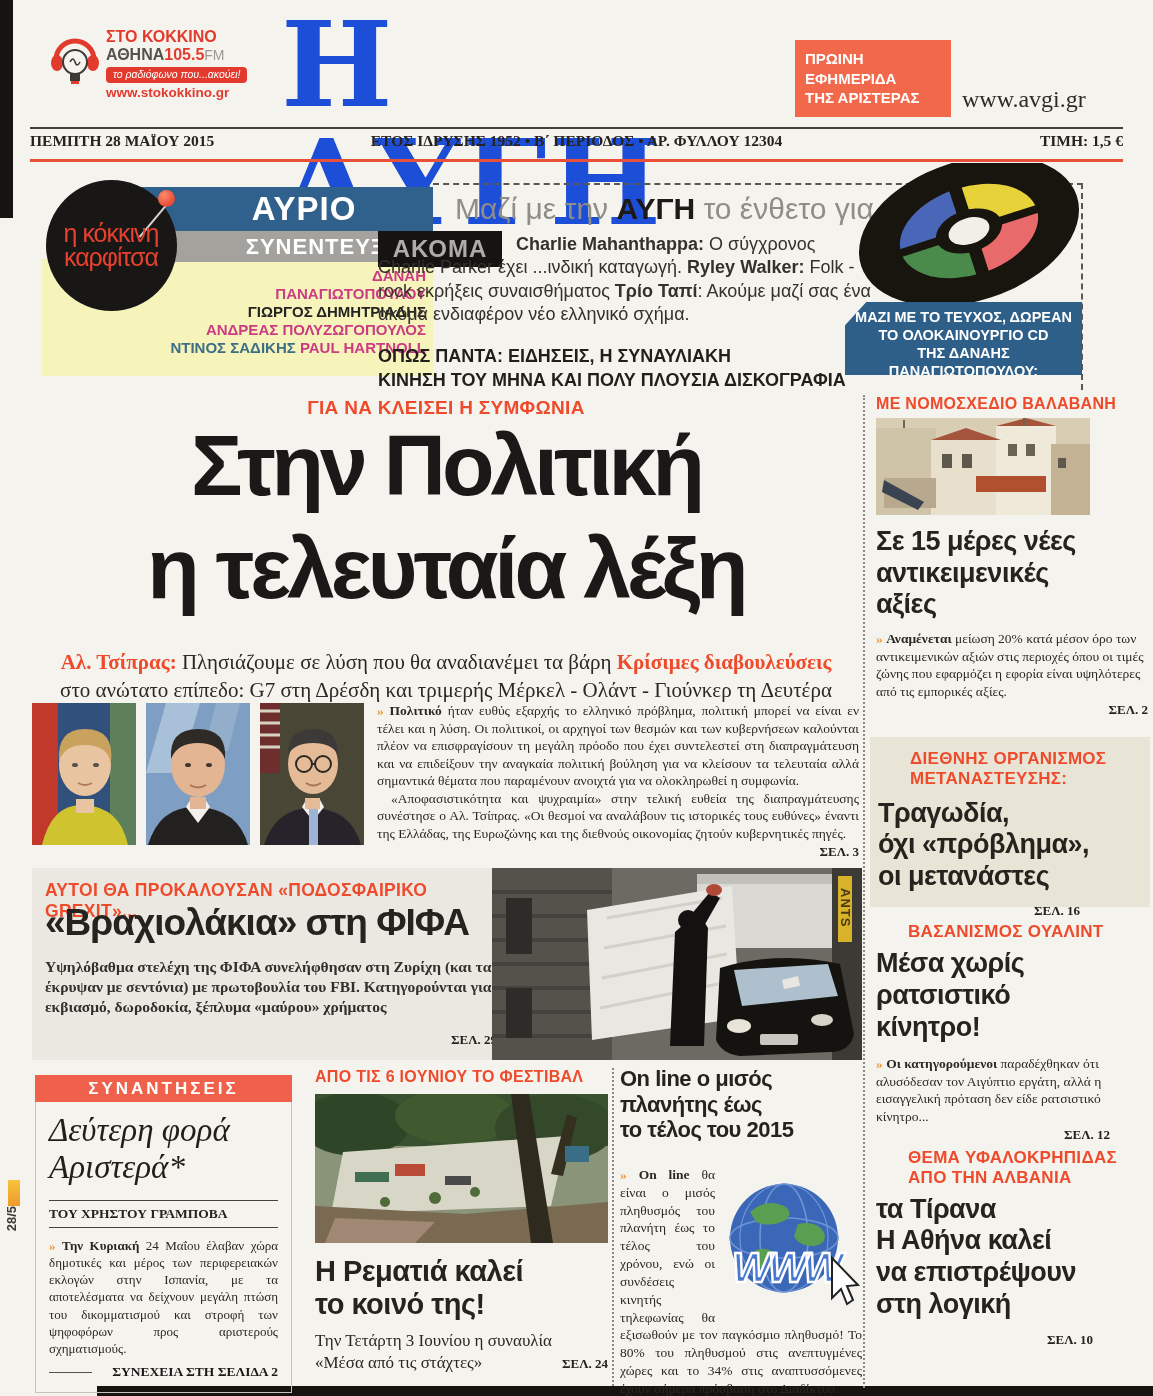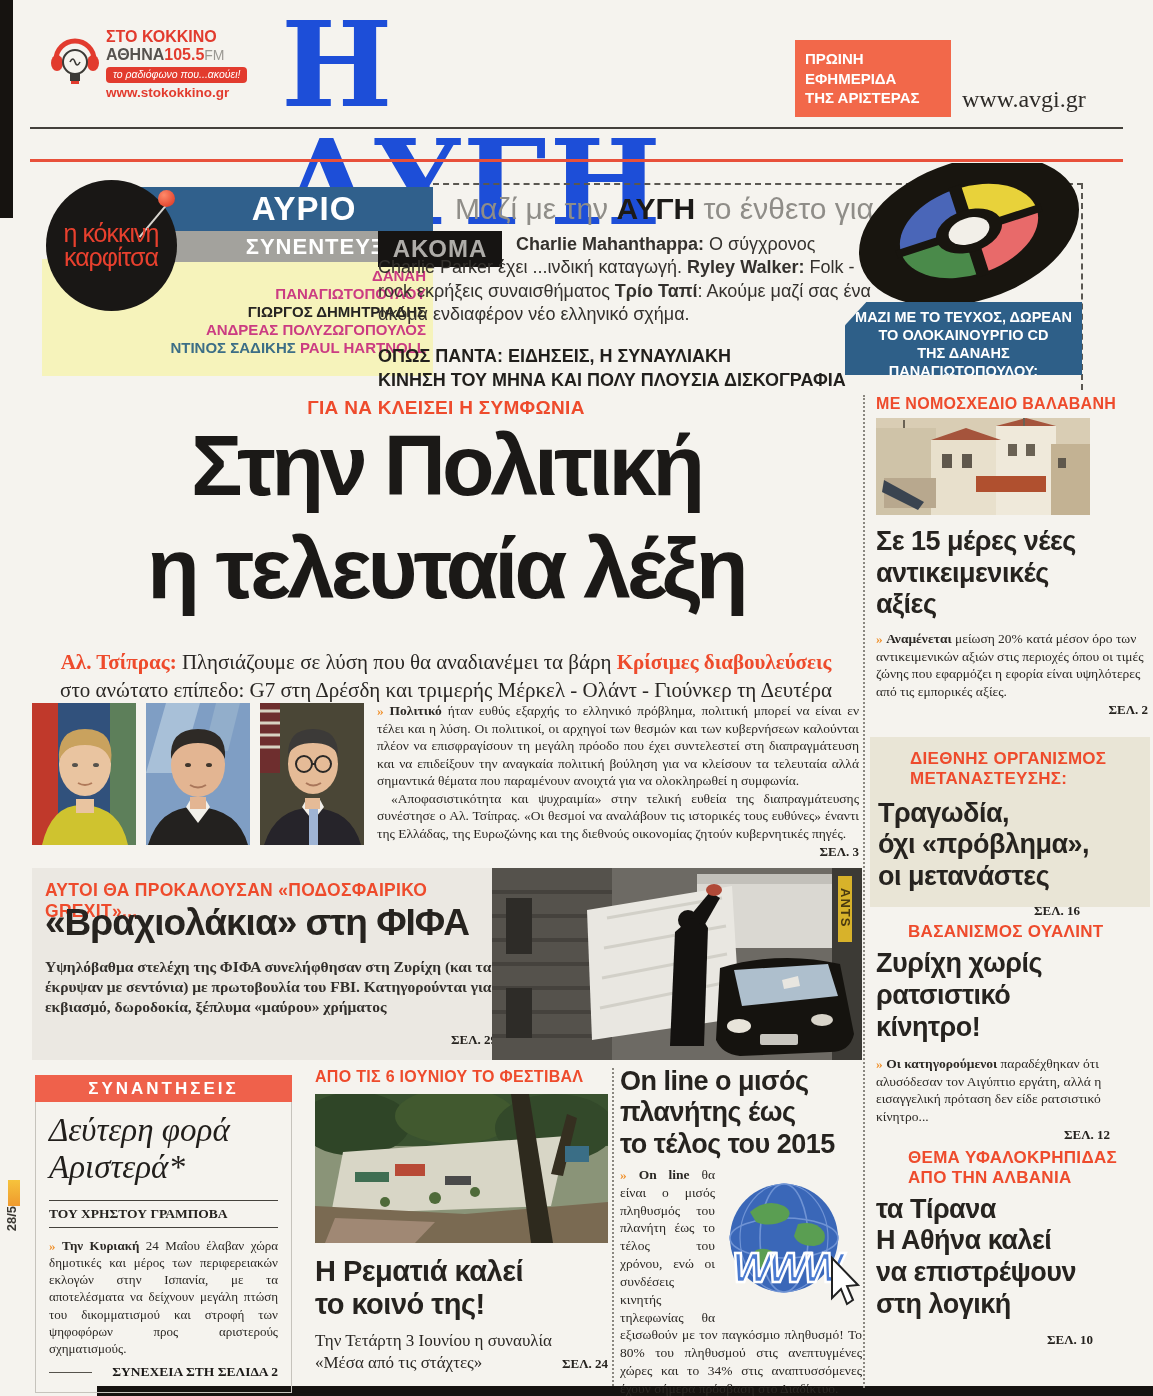--- a/index.html
+++ b/index.html
@@ -113,21 +113,21 @@
   .tab{left:8px;top:1180px;width:12px;height:26px;background:linear-gradient(#f6c33c,#ef9a2e);}
   .edge-date{left:4px;top:1206px;writing-mode:vertical-rl;transform:rotate(180deg);
              font-weight:bold;font-size:13px;color:#3a3833;}
   .fest{left:315px;top:1068px;width:293px;}
   .fest-photo{left:315px;top:1094px;width:293px;height:149px;}
   .fest-h{left:315px;top:1255px;width:293px;font-weight:bold;font-size:29px;line-height:1.15;
           color:#26231f;letter-spacing:-.5px;}
   .fest-body{left:315px;top:1330px;width:293px;font-family:"Liberation Serif",serif;
              font-size:17px;line-height:1.32;color:#2b2824;}
   .fest-body .pageref{float:right;margin-top:3px;}
-  .online-h{left:620px;top:1066px;width:242px;font-weight:bold;font-size:27px;line-height:1.16;
+  .online-h{left:620px;top:1066px;width:242px;font-weight:bold;font-size:22px;line-height:1.16;
             color:#26231f;letter-spacing:-.5px;}
   .online-body{left:620px;top:1166px;width:242px;font-family:"Liberation Serif",serif;
                font-size:13.5px;line-height:1.32;color:#2b2824;text-align:justify;}
   .globe-wrap{float:right;width:142px;height:128px;margin:14px 0 2px 5px;}
 </style>
 </head>
 <body>
 
 <div class="page">
 
@@ -156,20 +156,25 @@
 
   <div class="abs tagbox">
     <div>ΠΡΩΙΝΗ</div>
     <div>ΕΦΗΜΕΡΙΔΑ</div>
     <div>ΤΗΣ ΑΡΙΣΤΕΡΑΣ</div>
   </div>
 
   <div class="abs avgi-url">www.avgi.gr</div>
 
   <div class="abs rule-dark"></div>
+  <div class="abs daterow">
+    <span>ΠΕΜΠΤΗ 28 ΜΑΪΟΥ 2015</span>
+    <span class="mid">ΕΤΟΣ ΙΔΡΥΣΗΣ 1952 • Β΄ ΠΕΡΙΟΔΟΣ • ΑΡ. ΦΥΛΛΟΥ 12304</span>
+    <span class="right">ΤΙΜΗ: 1,5 €</span>
+  </div>
   <div class="abs rule-red"></div>
 
   <div class="abs yellowbox"></div>
   <div class="abs avrio">ΑΥΡΙΟ</div>
   <div class="abs synent">ΣΥΝΕΝΤΕΥΞΕΙΣ</div>
   <div class="abs pincircle"></div>
   <div class="abs needle"></div>
   <div class="abs pinhead"></div>
   <div class="abs pintext">
     <div>η κόκκινη</div>
@@ -312,21 +317,21 @@
       <div>Τραγωδία,</div>
       <div>όχι «πρόβλημα»,</div>
       <div>οι μετανάστες</div>
     </div>
     <div class="pageref" style="margin:10px 70px 0 0;text-align:right;">ΣΕΛ. 16</div>
   </div>
 
   <div class="abs rc" style="left:876px;top:922px;">
     <div class="kicker">ΒΑΣΑΝΙΣΜΟΣ ΟΥΑΛΙΝΤ</div>
     <div class="rc-h" style="margin-top:6px;">
-      <div>Ζυρίχη χωρίς</div>
+      <div>Μέσα χωρίς</div>
       <div>ρατσιστικό</div>
       <div>κίνητρο!</div>
     </div>
     <div class="rc-body" style="margin-top:12px;width:262px;">
       <p><span class="chev">»</span> <span class="b">Οι κατηγορούμενοι</span><span> παραδέχθηκαν ότι αλυσόδεσαν τον Αιγύπτιο εργάτη, αλλά η εισαγγελική πρόταση δεν είδε ρατσιστικό κίνητρο...</span></p>
       <span class="pageref rc-page" style="padding-right:28px;">ΣΕΛ. 12</span>
     </div>
   </div>
 
   <div class="abs rc" style="left:876px;top:1148px;">

